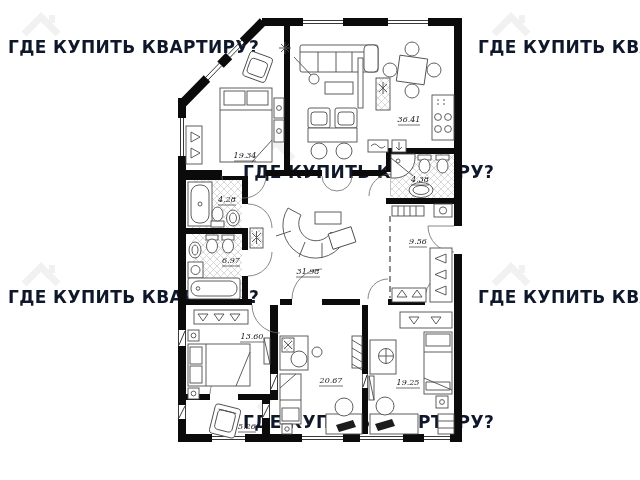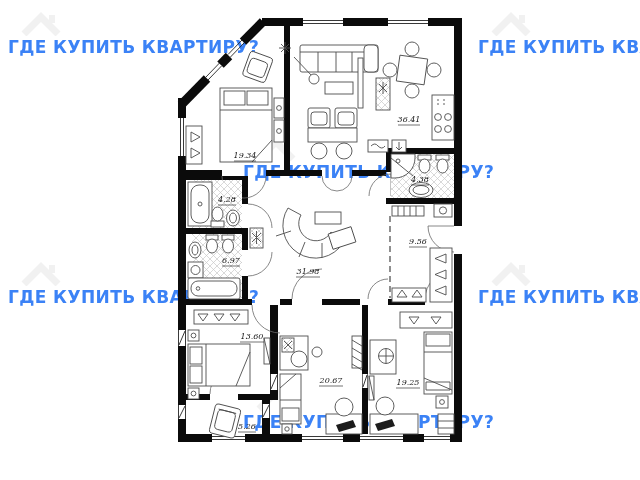--- a/index.html
+++ b/index.html
@@ -1,18 +1,18 @@
 <!DOCTYPE html>
 <html><head>
 <meta charset="utf-8">
 <style>
   html,body{margin:0;padding:0;background:#ffffff;}
   body{width:640px;height:480px;position:relative;overflow:hidden;
        font-family:"DejaVu Sans","Liberation Sans",sans-serif;}
-  .wm{position:absolute;color:#3b82f6;z-index:0;}
+  .wm{position:absolute;color:#0f172a;z-index:0;}
   .wm .wm-text{font-weight:800;font-size:17px;letter-spacing:.4px;white-space:nowrap;line-height:1;}
   .wm .wm-icon{display:block;margin-left:12px;margin-bottom:3px;}
   #plan-svg{position:absolute;left:0;top:0;z-index:1;}
   .w{fill:#0b0b0b;stroke:none;}
   .win{fill:#ffffff;}
   .t{stroke:#222;stroke-width:.9;fill:none;}
   .f{fill:#ffffff;stroke:#4d4d4d;stroke-width:.9;}
   .ln{fill:none;stroke:#4d4d4d;stroke-width:.9;}
   .d{fill:none;stroke:#6a6a6a;stroke-width:.8;}
   .dark{fill:#1c1c1c;stroke:none;}

